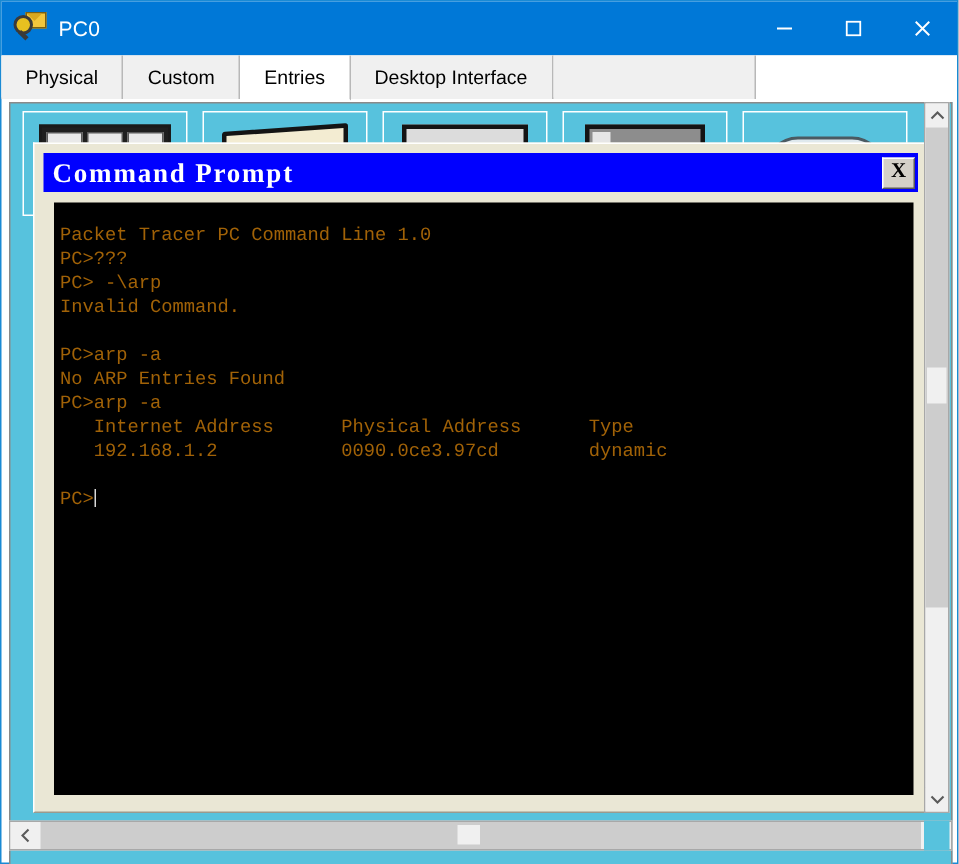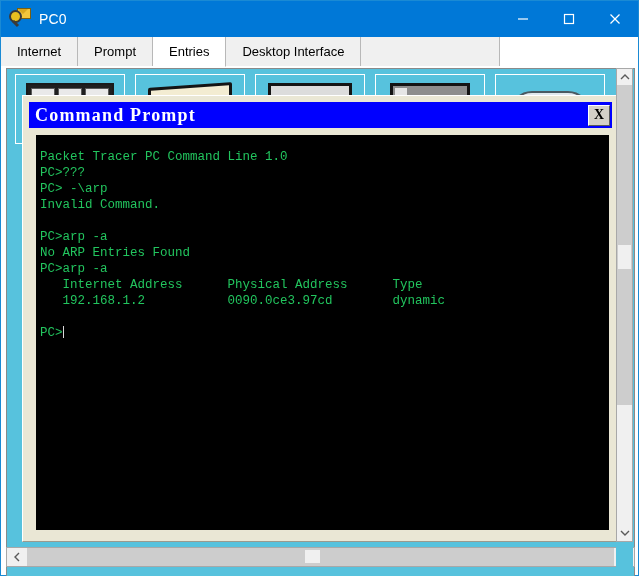--- a/index.html
+++ b/index.html
@@ -283,21 +283,21 @@
     width: 573px; height: 395px;
     background: #000000;
     box-sizing: border-box;
     padding: 14px 10px 10px 4px;
     overflow: hidden;
   }
   .term-text {
     font-family: "Liberation Mono", "DejaVu Sans Mono", monospace;
     font-size: 12.5px;
     line-height: 16px;
-    color: #22c55e;
+    color: #a16207;
     white-space: pre;
     margin: 0;
   }
   .caret {
     display: inline-block;
     width: 1px;
     height: 12px;
     background: #d8d8d8;
     vertical-align: -2px;
   }
@@ -404,22 +404,22 @@
         <svg width="12" height="12" viewBox="0 0 12 12">
             <line x1="1.5" y1="1.5" x2="10.5" y2="10.5" stroke="#fff" stroke-width="1.3"></line>
             <line x1="10.5" y1="1.5" x2="1.5" y2="10.5" stroke="#fff" stroke-width="1.3"></line>
           </svg>
       </div>
     </div>
   </div>
 
   <div class="tabstrip">
     <div class="tabs">
-      <div class="tab">Internet</div>
-      <div class="tab">Prompt</div>
+      <div class="tab">Physical</div>
+      <div class="tab">Custom</div>
       <div class="tab active">Entries</div>
       <div class="tab">Desktop Interface</div>
       <div class="tab-filler"></div>
       <div class="tab-rest"></div>
     </div>
   </div>
 
   <div class="desktop-panel">
 
     <div class="icon-row">

